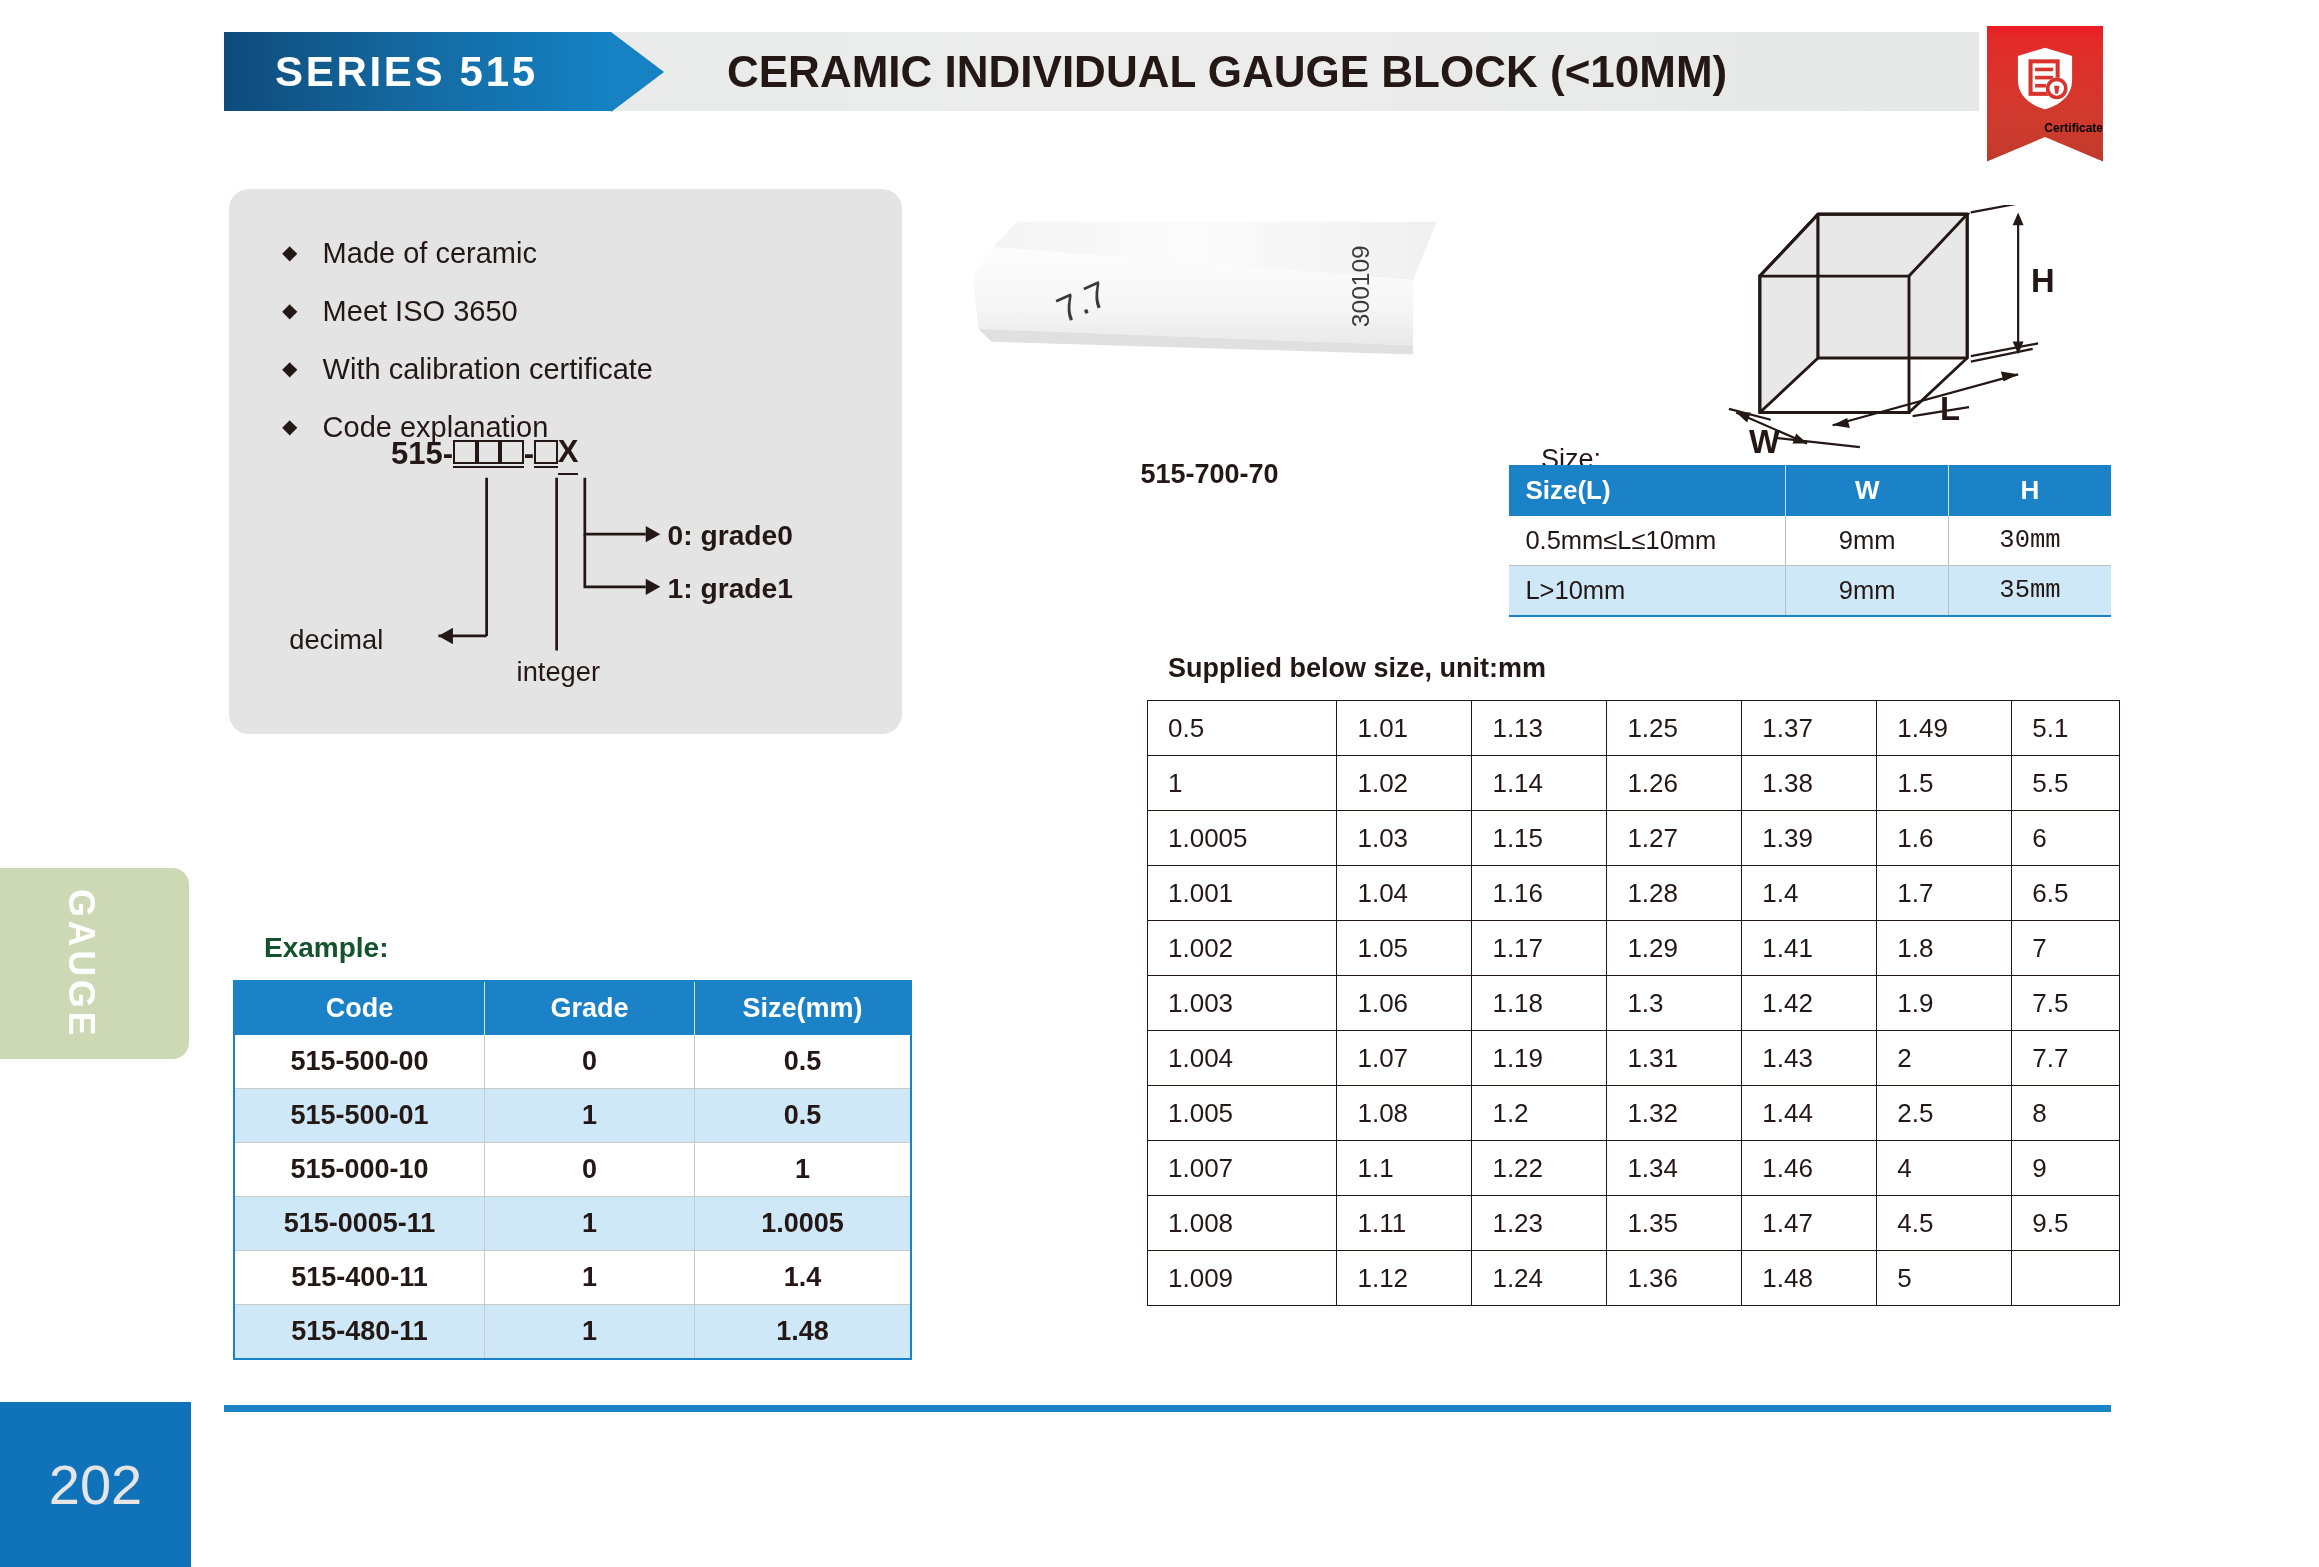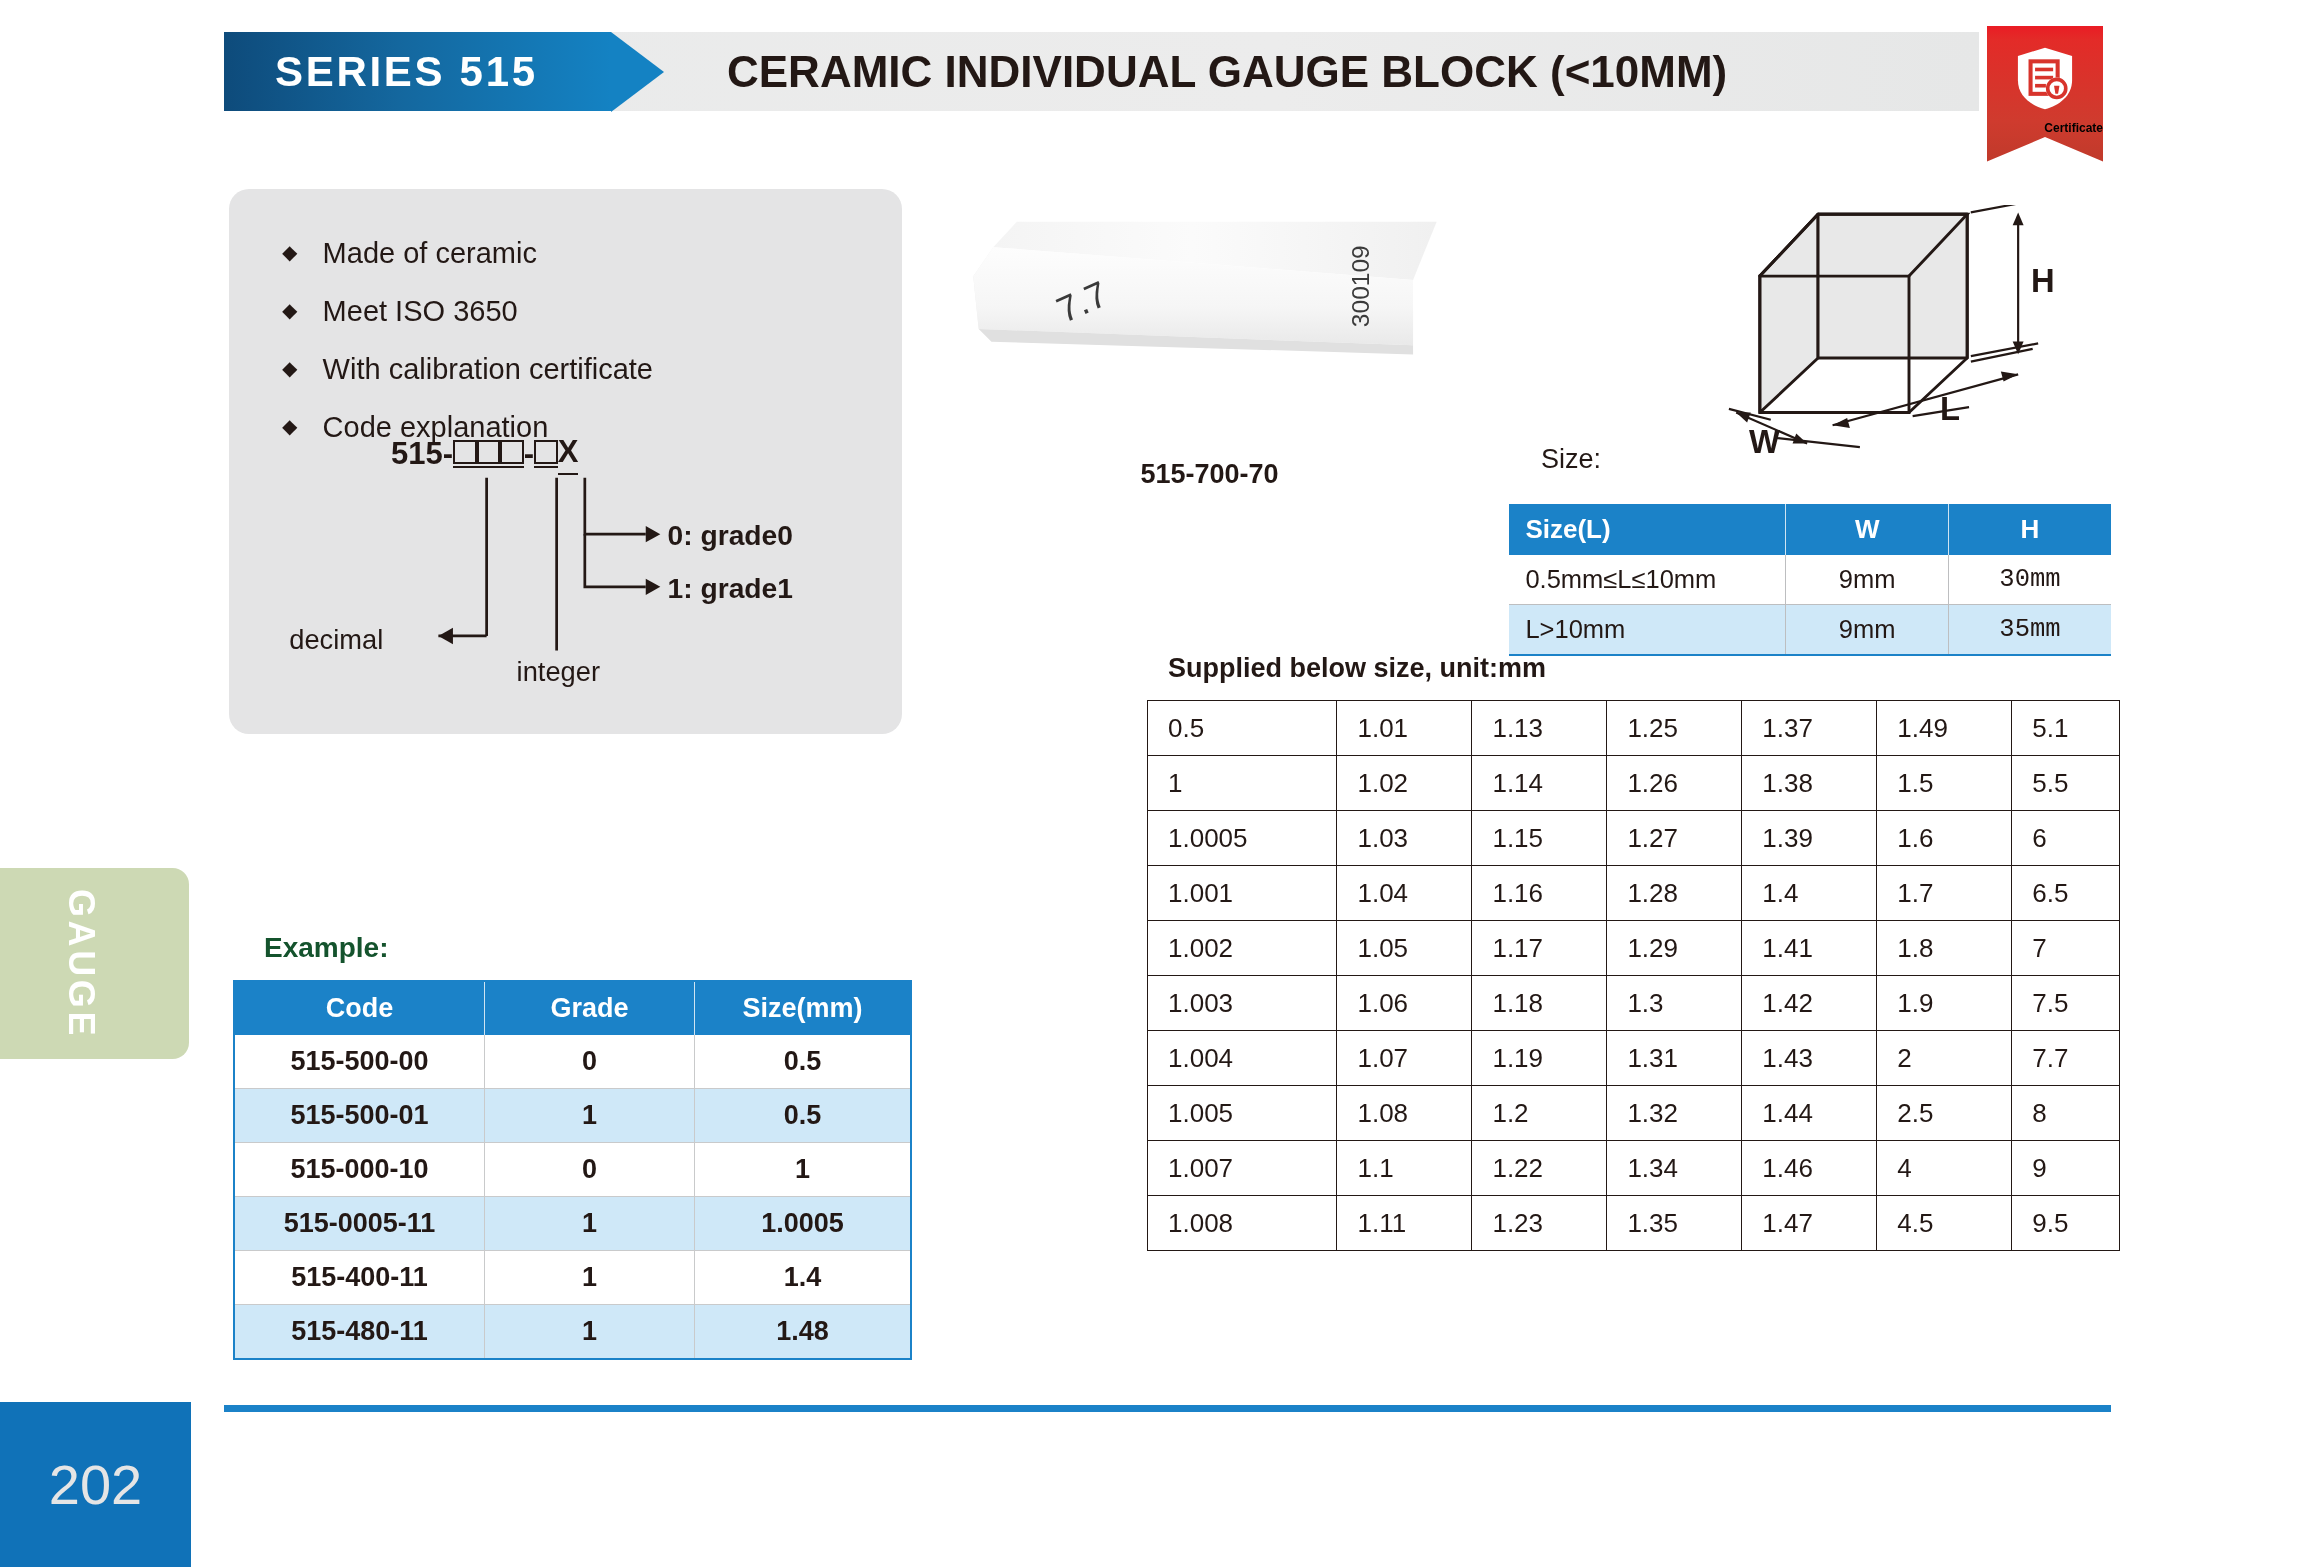--- a/index.html
+++ b/index.html
@@ -112,21 +112,21 @@
 
   
   #tech-drawing { position: absolute; left: 1718px; top: 205px; width: 382px; height: 255px; }
 
   
   #size-label {
     position: absolute; left: 1509px; top: 444px;
     font-size: 27px; font-weight: normal; color: #231815; margin-left: 32px;
   }
   #size-table {
-    position: absolute; left: 1509px; top: 504px;
+    position: absolute; left: 1509px; top: 465px;
     width: 602px; border-collapse: collapse;
   }
   #size-table th {
     background: #1b82c8; color: #ffffff; font-size: 26px; font-weight: bold;
     padding: 10px 0; border-right: 1.8px solid #cfe4f2; text-align: center;
   }
   #size-table th:first-child { text-align: left; padding-left: 16.4px; }
   #size-table th:last-child { border-right: none; }
   #size-table td {
     font-size: 25.5px; padding: 10px 0; text-align: center;
@@ -503,20 +503,29 @@
       </tr>
       <tr>
         <td>1.008</td>
         <td>1.11</td>
         <td>1.23</td>
         <td>1.35</td>
         <td>1.47</td>
         <td>4.5</td>
         <td>9.5</td>
       </tr>
+      <tr>
+        <td>1.009</td>
+        <td>1.12</td>
+        <td>1.24</td>
+        <td>1.36</td>
+        <td>1.48</td>
+        <td>5</td>
+        <td></td>
+      </tr>
     </tbody>
 </table>
 
 <div id="footer-rule"></div>
 <div id="footer-pagebox">
   <span id="footer-pagenum">202</span>
 </div>
 
 
 </body></html>

